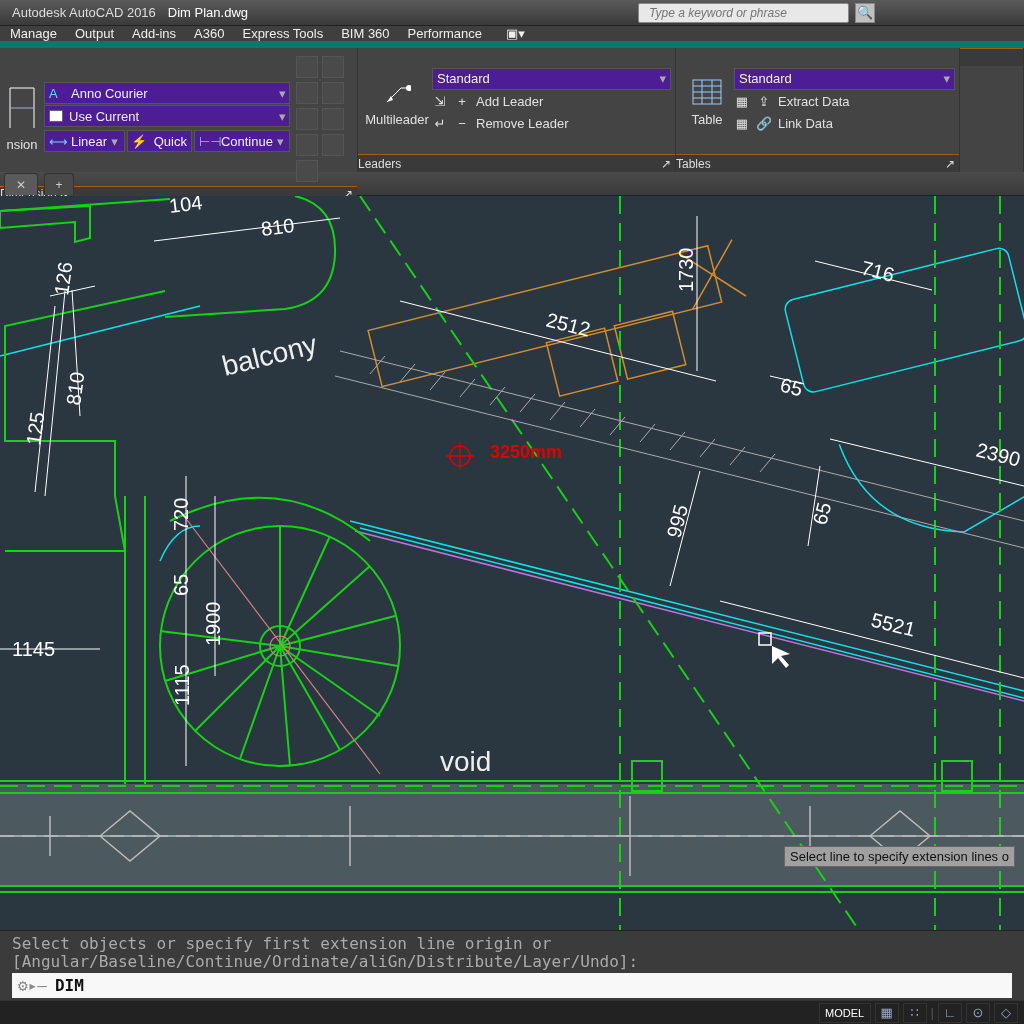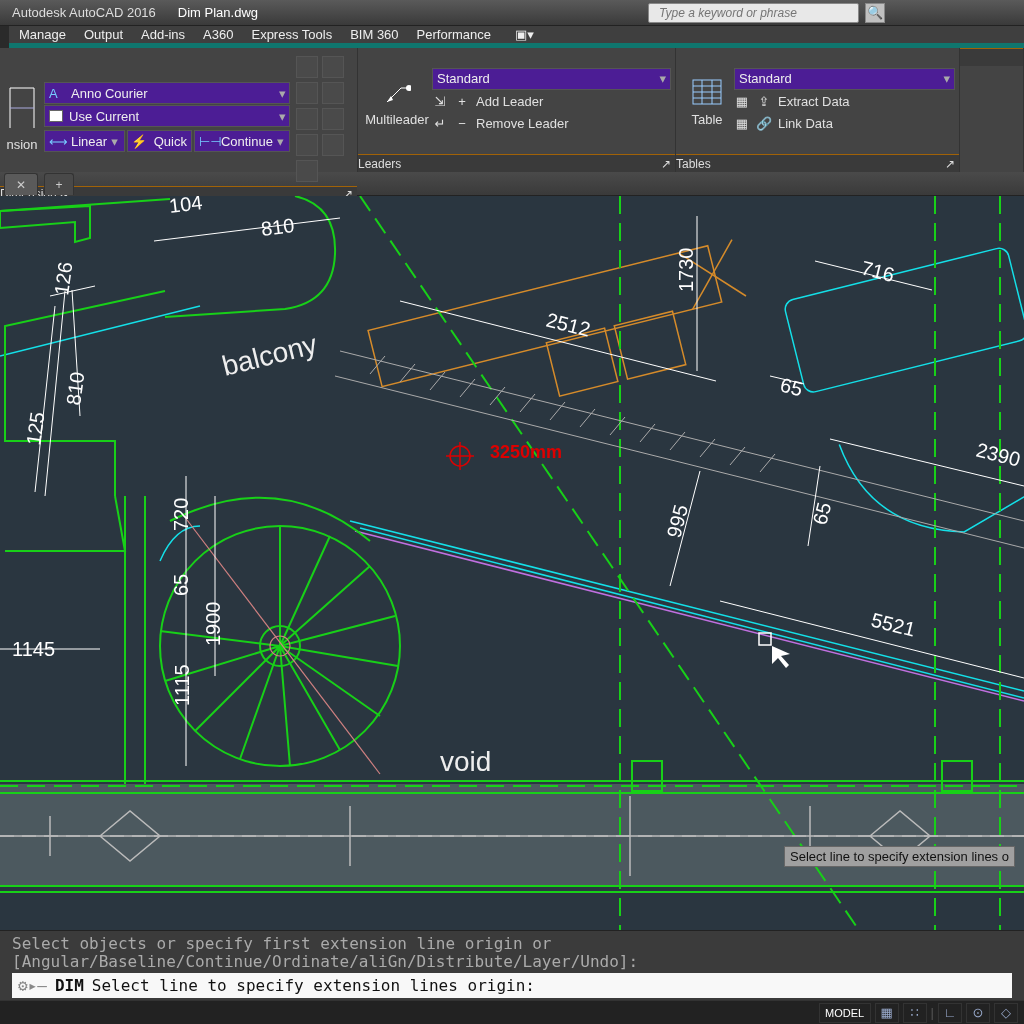--- a/index.html
+++ b/index.html
@@ -14,21 +14,21 @@
     position: relative;
   }
   .title-bar {
     background: linear-gradient(#5a5a5a, #3a3a3a);
     height: 26px;
     display: flex;
     align-items: center;
     border-bottom: 1px solid #222;
   }
   .title-app { color: #ddd; margin-left: 12px; }
-  .title-file { color: #fff; margin-left: 22px; }
+  .title-file { color: #fff; margin-left: 12px; }
   .search-box {
     margin-left: 390px;
     width: 211px;
     height: 20px;
     background: #e8e8e8;
     border: 1px solid #888;
     color: #666;
     font-style: italic;
     font-size: 12px;
     padding: 0 10px;
@@ -40,22 +40,21 @@
     display: inline-flex; align-items: center; justify-content: center;
   }
   .menu-bar {
     background: #3f3f3f;
     height: 22px;
     display: flex;
     align-items: center;
     gap: 18px;
     padding-left: 10px;
     color: #eee;
-    border-bottom: 5px solid #0f766e;
-    margin-left: 9px;
+    border-bottom: 7px solid #0f766e;
   }
   .menu-bar span { cursor: default; }
   .ribbon {
     background: #444;
     height: 124px;
     display: flex;
   }
   .ribbon-panel {
     border-right: 1px solid #333;
     display: flex;
@@ -522,21 +521,20 @@
   </svg>
 
   <div class="tooltip">Select line to specify extension lines o</div>
 </div>
 
 <div class="command-area">
   <div class="cmd-history">Select objects or specify first extension line origin or [Angular/Baseline/Continue/Ordinate/aliGn/Distribute/Layer/Undo]:</div>
   <div class="cmd-line">
     <span style="color:#888;font-weight:normal;">⚙▸‒</span>
     <span>DIM</span>
-    <span class="cmd-prompt">Select line to specify extension lines origin:</span>
   </div>
 </div>
 
 <div class="status-bar">
   <div class="status-btn" style="color:#fff;width:52px;font-size:11px;">MODEL</div>
   <div class="status-btn">▦</div>
   <div class="status-btn">∷</div>
   <span style="color:#555;">|</span>
   <div class="status-btn">∟</div>
   <div class="status-btn">⊙</div>

